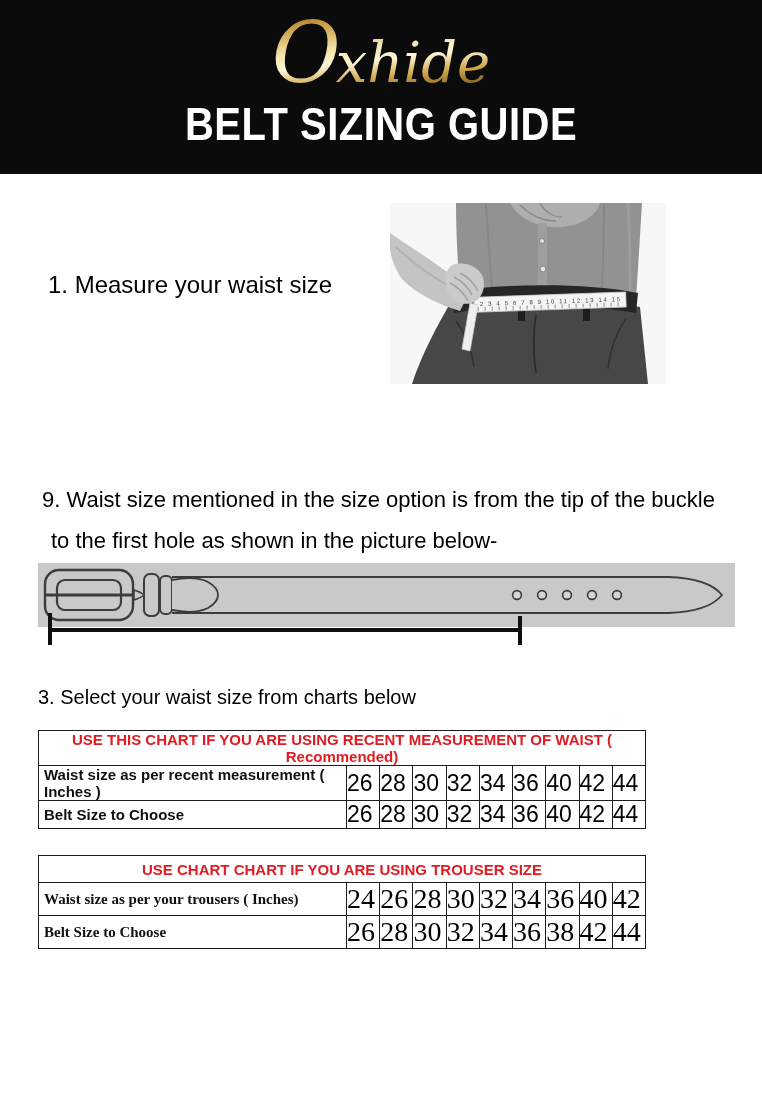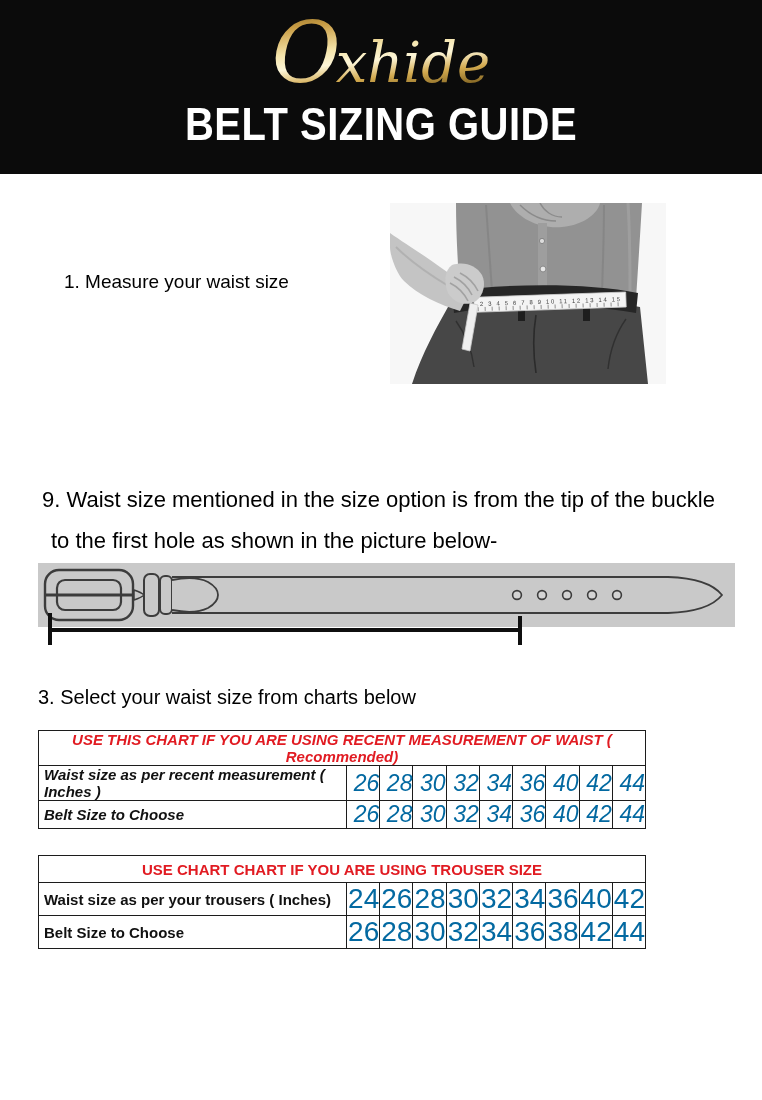--- a/index.html
+++ b/index.html
@@ -16,46 +16,46 @@
   .logo-svg { position:absolute; left:50%; transform:translateX(-50%); top:4px; }
   .page-title {
     position:absolute; top:99px; left:0; width:100%;
     text-align:center; color:#ffffff; font-weight:bold; font-size:40px;
     letter-spacing:0.5px; transform:scaleY(1.14); transform-origin:top center;
     white-space:nowrap;
   }
 
   
   .step { position:absolute; color:#000000; }
-  .step1 { left:64px; top:271px; font-size:19px; }
+  .step1 { left:48px; top:271px; font-size:24px; }
   .step2 { left:42px; top:484px; font-size:22px; line-height:31px; }
   .step2 .l2 { padding-left:9px;margin-top:10px; }
   .step3 { left:38px; top:686px; font-size:20px; }
 
   
   .photo-svg { position:absolute; left:390px; top:203px; }
   .belt-svg  { position:absolute; left:38px;  top:563px; }
 
   
   .size-table {
     position:absolute; left:38px; width:608px;
     border-collapse:collapse; table-layout:fixed; background:#ffffff;
   }
   .size-table td { border:1.5px solid #1c1c1c; padding:0; vertical-align:middle; }
   .red-head {
     color:#e11b22; font-weight:bold; font-size:15px; text-align:center;
     height:29px;
   }
   .lbl { font-weight:bold; font-size:15px; color:#111111; padding-left:5px !important; }
-  .num { font-size:23px; color:#0369a1; text-align:right; }
-  #t1 { top:730px;font-style:italic; }
+  .num { font-size:23px; color:#000000; text-align:left; }
+  #t1 { top:730px; }
   #t1 .data-row td { height:26px; }
   #t2 { top:855px; }
   #t2 .red-head { height:26px; }
-  #t2 .data-row td { height:28px; }
+  #t2 .data-row td { height:28px;font-family:Liberation Serif, serif; }
   #t2 .num { font-size:28px; }
 </style>
 </head>
 <body>
 
 <div class="page">
 
   <div class="header">
     <svg class="logo-svg" width="380" height="96" viewBox="0 0 380 96">
       <defs>

